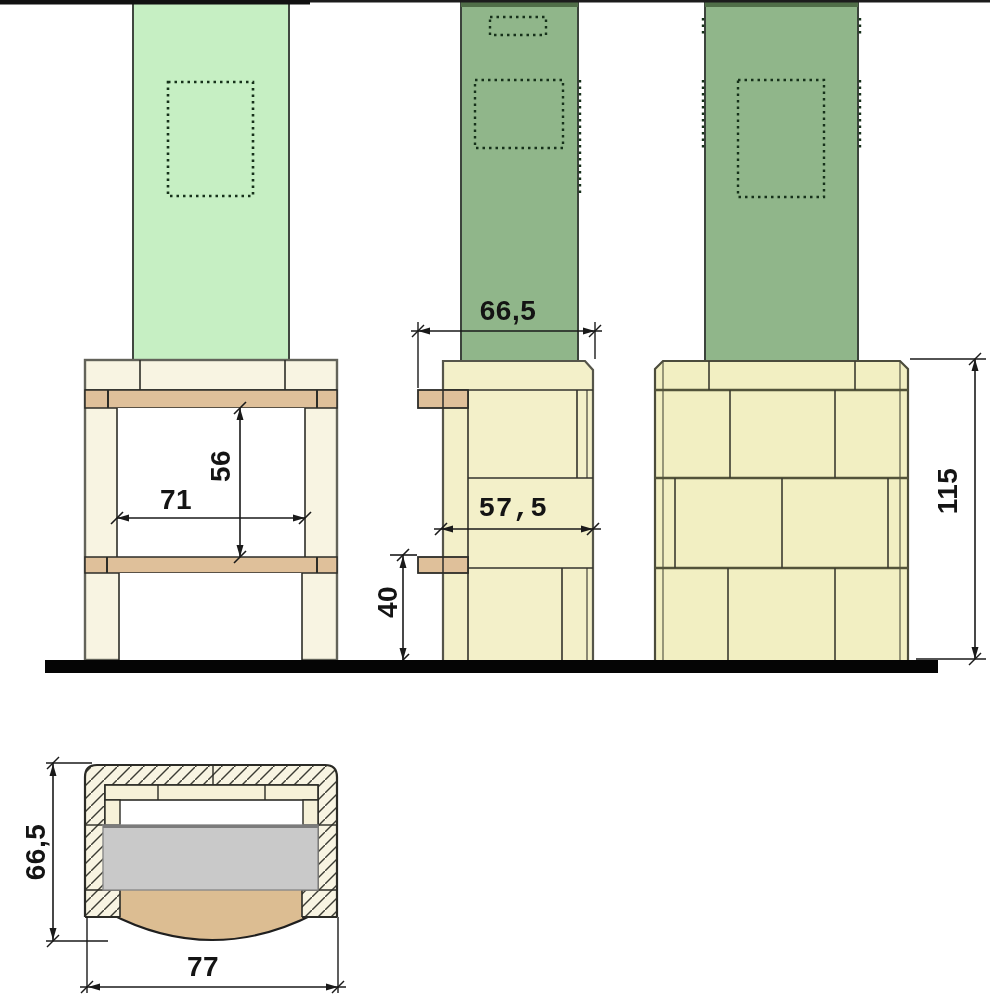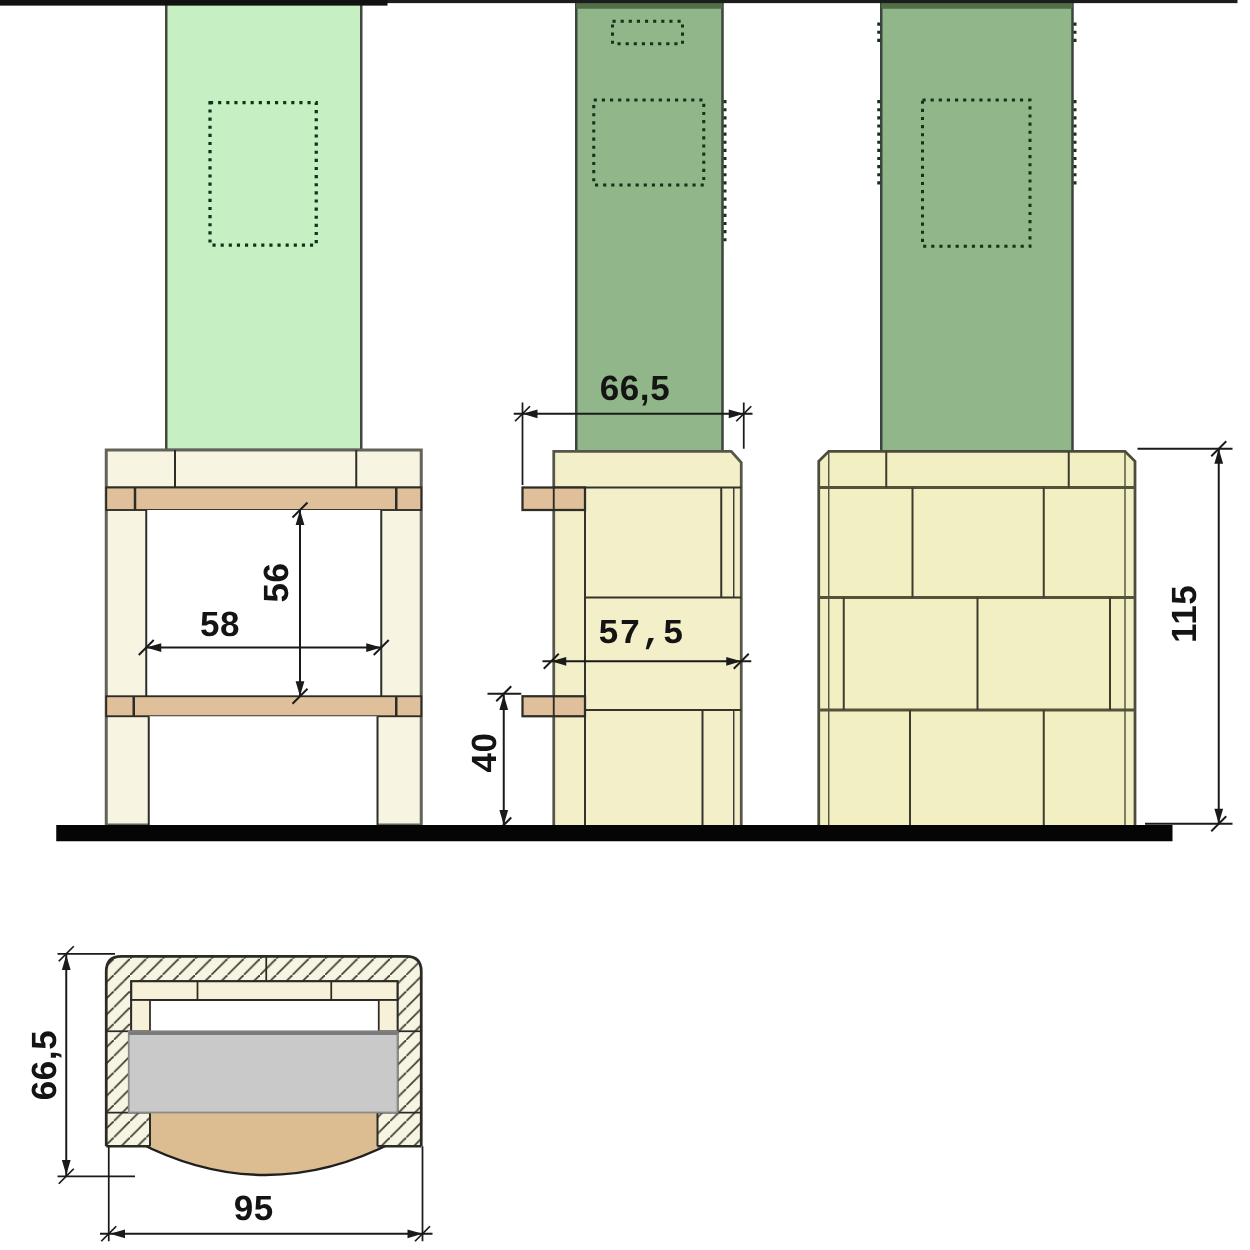--- a/index.html
+++ b/index.html
@@ -223,21 +223,21 @@
       <line x1="338" y1="917" x2="338" y2="993"></line>
       <line x1="80" y1="987" x2="346" y2="987" stroke-width="1.6"></line>
       <line x1="81" y1="993" x2="93" y2="981"></line>
       <line x1="332" y1="993" x2="344" y2="981"></line>
     </g>
     <polygon points="88,987 100,983.5 100,990.5" fill="#1a1a1a"></polygon>
     <polygon points="338,987 326,983.5 326,990.5" fill="#1a1a1a"></polygon>
   </g>
 </svg>
 
-  <div class="dim-label" style="left:176px;top:500px;">58</div>
+  <div class="dim-label" style="left:176px;top:500px;">71</div>
   <div class="dim-label rot" style="left:221px;top:466px;">56</div>
   <div class="dim-label" style="left:508px;top:311px;">66,5</div>
   <div class="dim-label" style="left:513px;top:508px;font-family:Liberation Mono, monospace;">57,5</div>
   <div class="dim-label rot" style="left:388px;top:602px;">40</div>
   <div class="dim-label rot" style="left:948px;top:491px;">115</div>
   <div class="dim-label rot" style="left:36px;top:852px;">66,5</div>
-  <div class="dim-label" style="left:203px;top:967px;">95</div>
+  <div class="dim-label" style="left:203px;top:967px;">77</div>
 </div>
 
 </body></html>

